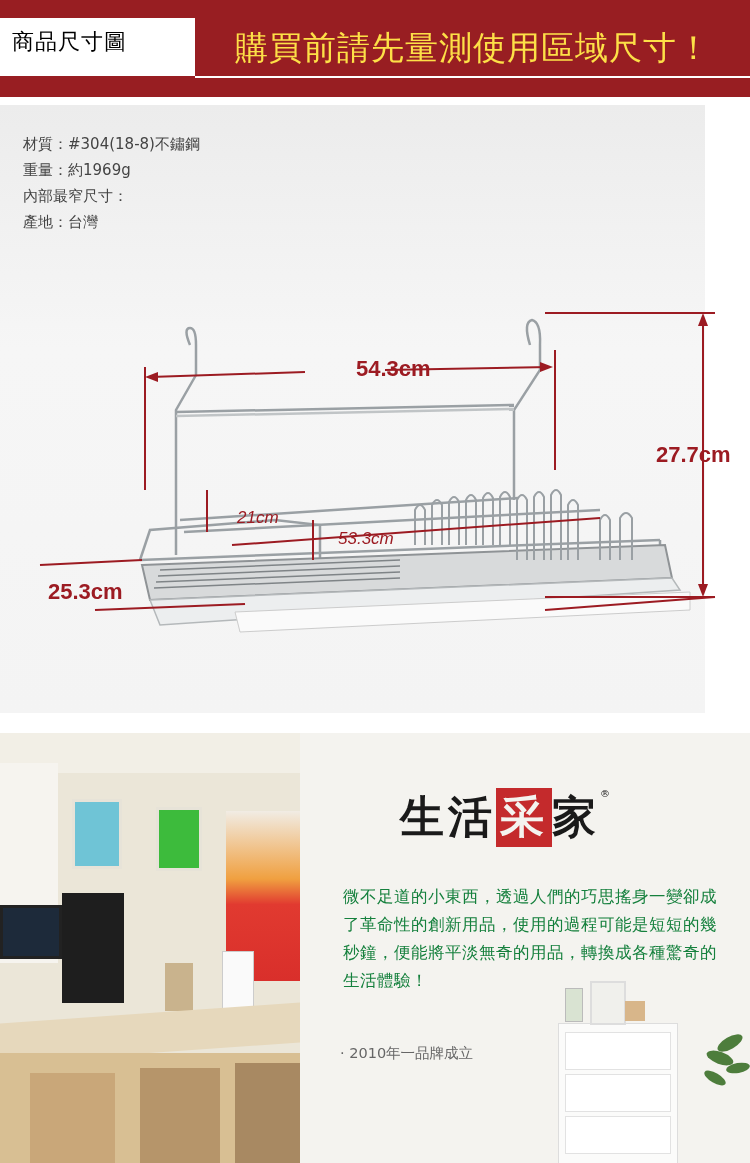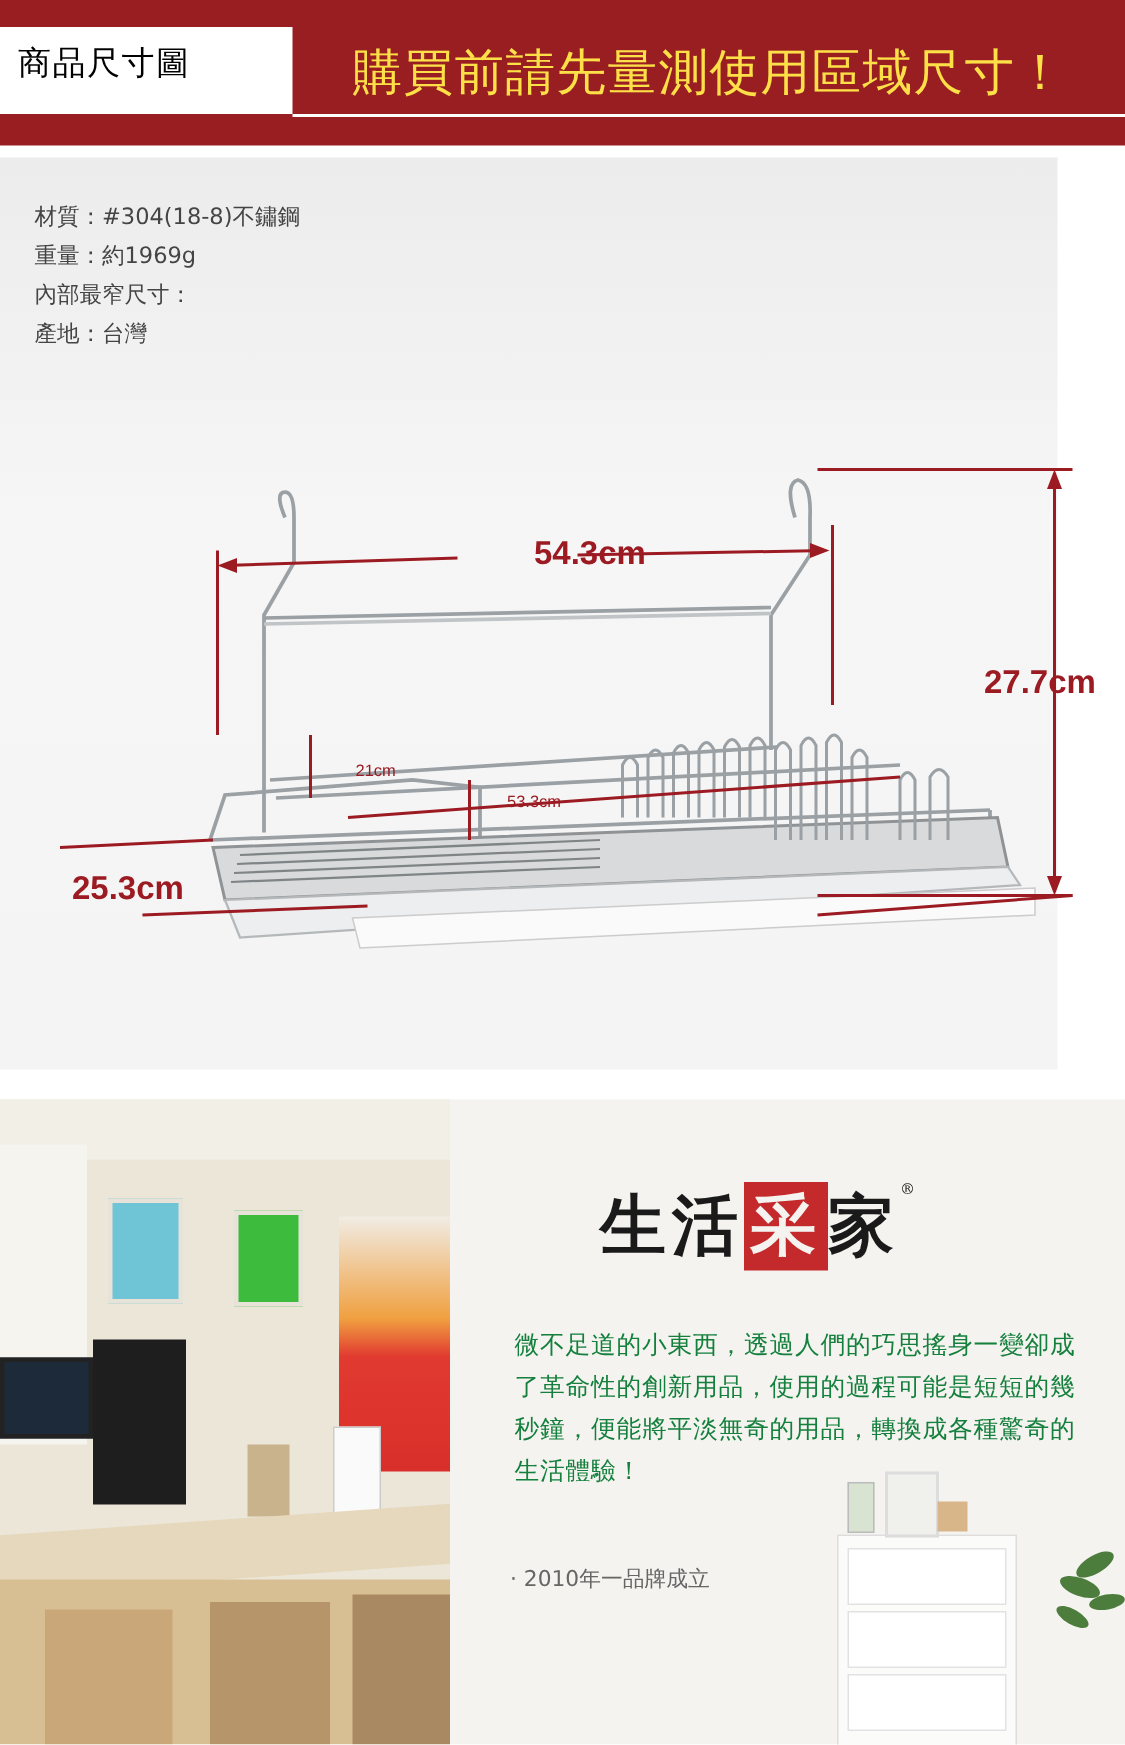--- a/index.html
+++ b/index.html
@@ -7,21 +7,21 @@
   .header{position:absolute;left:0;top:0;width:750px;height:97px;background:#981e22;}
   .header .label-box{position:absolute;left:0;top:18px;width:195px;height:58px;background:#fff;}
   .header .label-box span{position:absolute;left:12px;top:9px;font-size:22px;color:#000000;letter-spacing:1px;}
   .header .slogan{position:absolute;left:235px;top:26px;font-size:33px;color:#fde047;letter-spacing:1px;}
   .header .rule{position:absolute;left:195px;top:76px;width:555px;height:2px;background:#fff;}
   .product{position:absolute;left:0;top:105px;width:705px;height:608px;background:linear-gradient(180deg,#ececec 0%,#f6f6f6 40%,#f4f4f4 100%);}
   .specs{position:absolute;left:23px;top:26px;font-size:15px;line-height:26px;color:#444;}
   .specs div{white-space:nowrap;}
   .dim{position:absolute;color:#9c1b22;font-family:"Liberation Sans",sans-serif;font-weight:bold;}
   .dim.big{font-size:22px;}
-  .dim.small{font-size:11px;font-weight:normal;}
+  .dim.small{font-size:17px;font-style:italic;font-weight:normal;}
   svg.rack{position:absolute;left:0;top:0;}
   .bottom-photo{position:absolute;left:0;top:733px;width:300px;height:430px;background:#ebe6d8;overflow:hidden;}
   .bottom-right{position:absolute;left:300px;top:733px;width:504px;height:430px;background:#f4f3ef;}
   .logo{position:absolute;left:100px;top:55px;font-family:"DejaVu Serif",serif;font-size:44px;font-weight:bold;color:#1a1a1a;letter-spacing:4px;}
   .logo .seal{display:inline-block;background:#c42a2c;color:#f4f3ef;padding:0 4px;}
   .logo sup{font-size:10px;font-weight:normal;vertical-align:top;}
   .intro{position:absolute;left:43px;top:150px;width:380px;font-size:16.5px;line-height:28px;color:#15803d;letter-spacing:0.5px;}
   .milestones{position:absolute;left:40px;top:308px;font-size:14.5px;line-height:25px;color:#666;}
   .dresser{position:absolute;left:258px;top:290px;width:118px;height:140px;background:#fbfbfa;border:1px solid #ddd;}
   .dresser .drawer{position:absolute;left:6px;width:104px;height:36px;border:1px solid #e2e2e2;background:#fff;}

